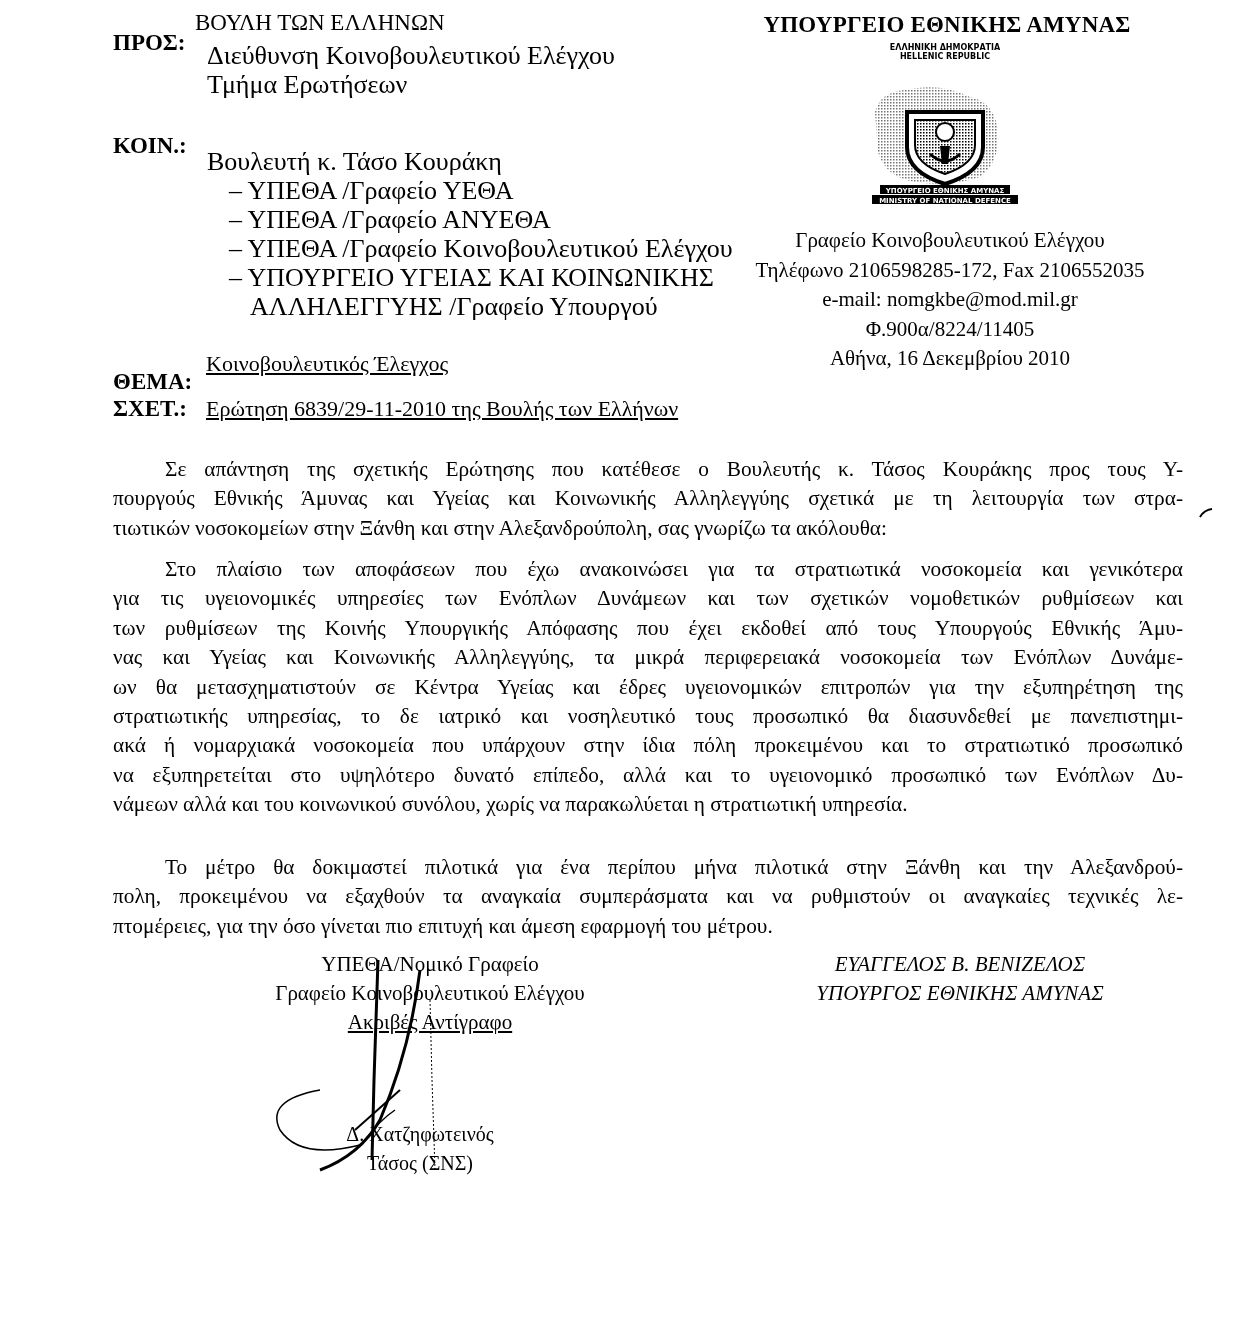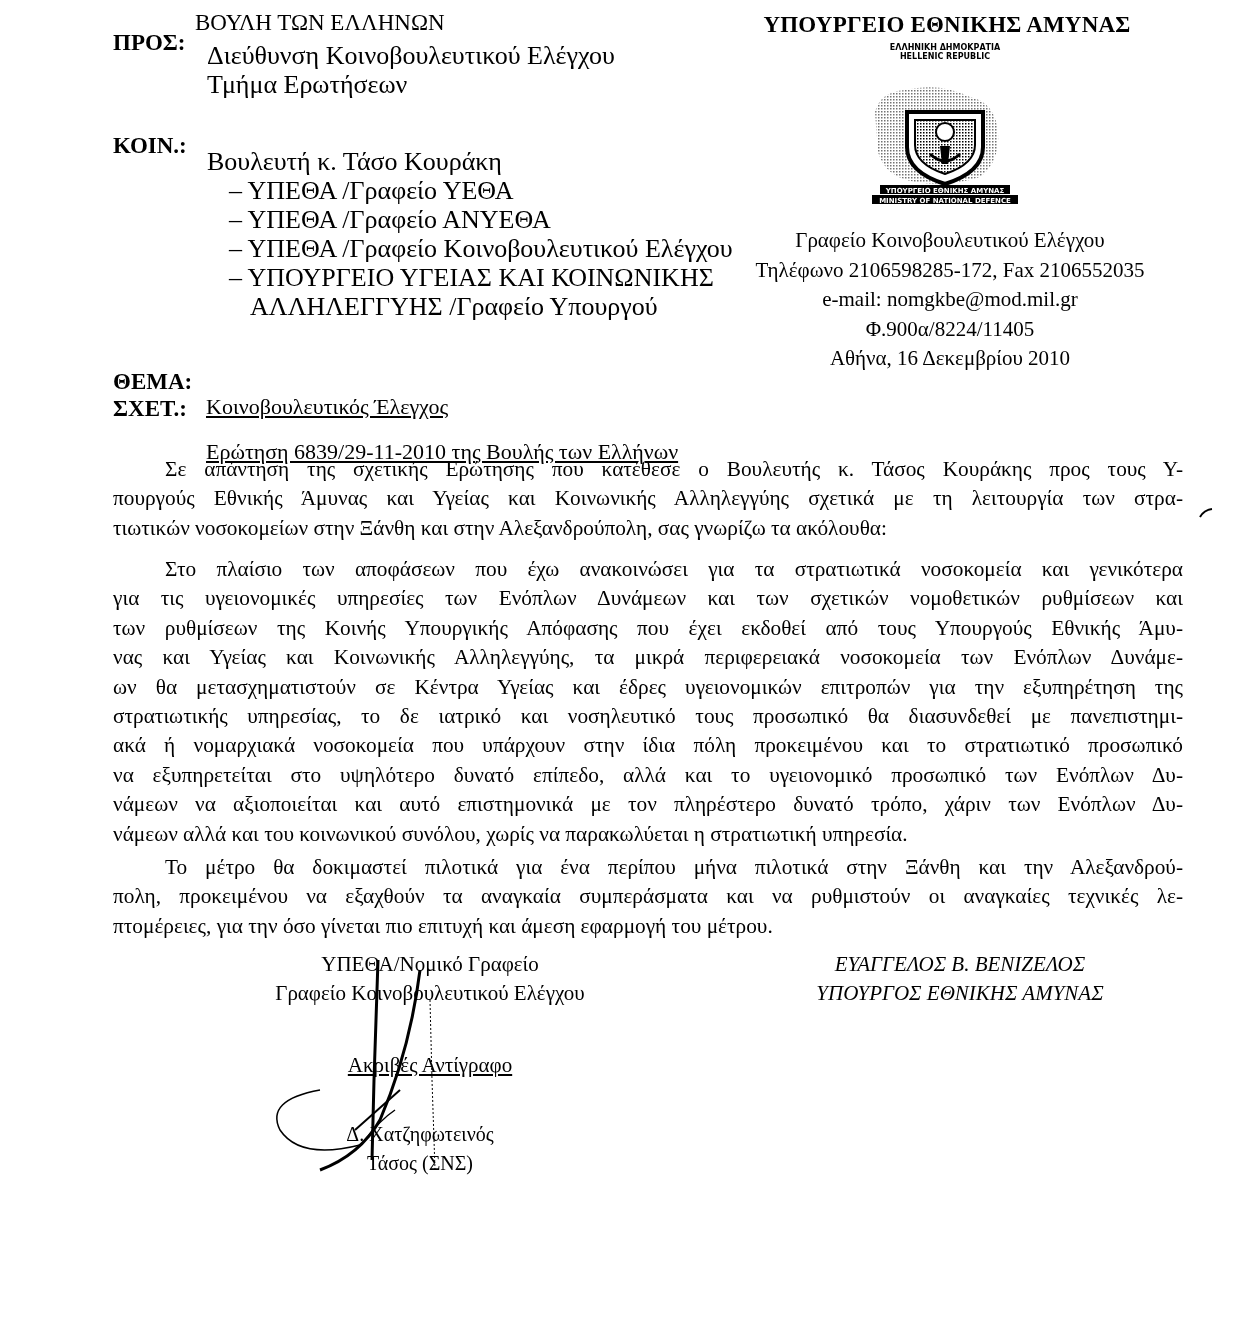--- a/index.html
+++ b/index.html
@@ -4,21 +4,21 @@
 <style>
   html, body { margin: 0; padding: 0; background: #ffffff; }
   body {
     width: 1240px; height: 1321px; position: relative; overflow: hidden;
     font-family: "Liberation Serif", "DejaVu Serif", serif;
     color: #000000;
   }
   .abs { position: absolute; }
   .label { font-weight: bold; font-size: 23px; }
   .txt { font-size: 26px; line-height: 29px; white-space: nowrap; }
-  .u { text-decoration: underline; margin-top: 43px; }
+  .u { text-decoration: underline; }
 
   
   #pros-label { left: 113px; top: 10px; margin-top: 20px; }
   #pros-main { left: 195px; top: 10px; font-size: 23px; font-weight: normal; }
   #pros-lines { left: 207px; top: 41px; }
 
   #koin-label { left: 113px; top: 133px; }
   #koin-lines { left: 207px; top: 123px; margin-top: 24px; }
   #koin-lines .item { display: block; }
   #koin-lines .indent { padding-left: 22px; }
@@ -120,21 +120,20 @@
 
 <div class="abs para" id="para2">
   <span class="line first">Στο πλαίσιο των αποφάσεων που έχω ανακοινώσει για τα στρατιωτικά νοσοκομεία και γενικότερα</span>
   <span class="line">για τις υγειονομικές υπηρεσίες των Ενόπλων Δυνάμεων και των σχετικών νομοθετικών ρυθμίσεων και</span>
   <span class="line">των ρυθμίσεων της Κοινής Υπουργικής Απόφασης που έχει εκδοθεί από τους Υπουργούς Εθνικής Άμυ-</span>
   <span class="line">νας και Υγείας και Κοινωνικής Αλληλεγγύης, τα μικρά περιφερειακά νοσοκομεία των Ενόπλων Δυνάμε-</span>
   <span class="line">ων θα μετασχηματιστούν σε Κέντρα Υγείας και έδρες υγειονομικών επιτροπών για την εξυπηρέτηση της</span>
   <span class="line">στρατιωτικής υπηρεσίας, το δε ιατρικό και νοσηλευτικό τους προσωπικό θα διασυνδεθεί με πανεπιστημι-</span>
   <span class="line">ακά ή νομαρχιακά νοσοκομεία που υπάρχουν στην ίδια πόλη προκειμένου και το στρατιωτικό προσωπικό</span>
   <span class="line">να εξυπηρετείται στο υψηλότερο δυνατό επίπεδο, αλλά και το υγειονομικό προσωπικό των Ενόπλων Δυ-</span>
-  <span class="line">νάμεων να αξιοποιείται και αυτό επιστημονικά με τον πληρέστερο δυνατό τρόπο, χάριν των Ενόπλων Δυ-</span>
   <span class="line last">νάμεων αλλά και του κοινωνικού συνόλου, χωρίς να παρακωλύεται η στρατιωτική υπηρεσία.</span>
 </div>
 
 <div class="abs para" id="para3">
   <span class="line first">Το μέτρο θα δοκιμαστεί πιλοτικά για ένα περίπου μήνα πιλοτικά στην Ξάνθη και την Αλεξανδρού-</span>
   <span class="line">πολη, προκειμένου να εξαχθούν τα αναγκαία συμπεράσματα και να ρυθμιστούν οι αναγκαίες τεχνικές λε-</span>
   <span class="line last">πτομέρειες, για την όσο γίνεται πιο επιτυχή και άμεση εφαρμογή του μέτρου.</span>
 </div>
 
 <div class="abs" id="left-sig">

